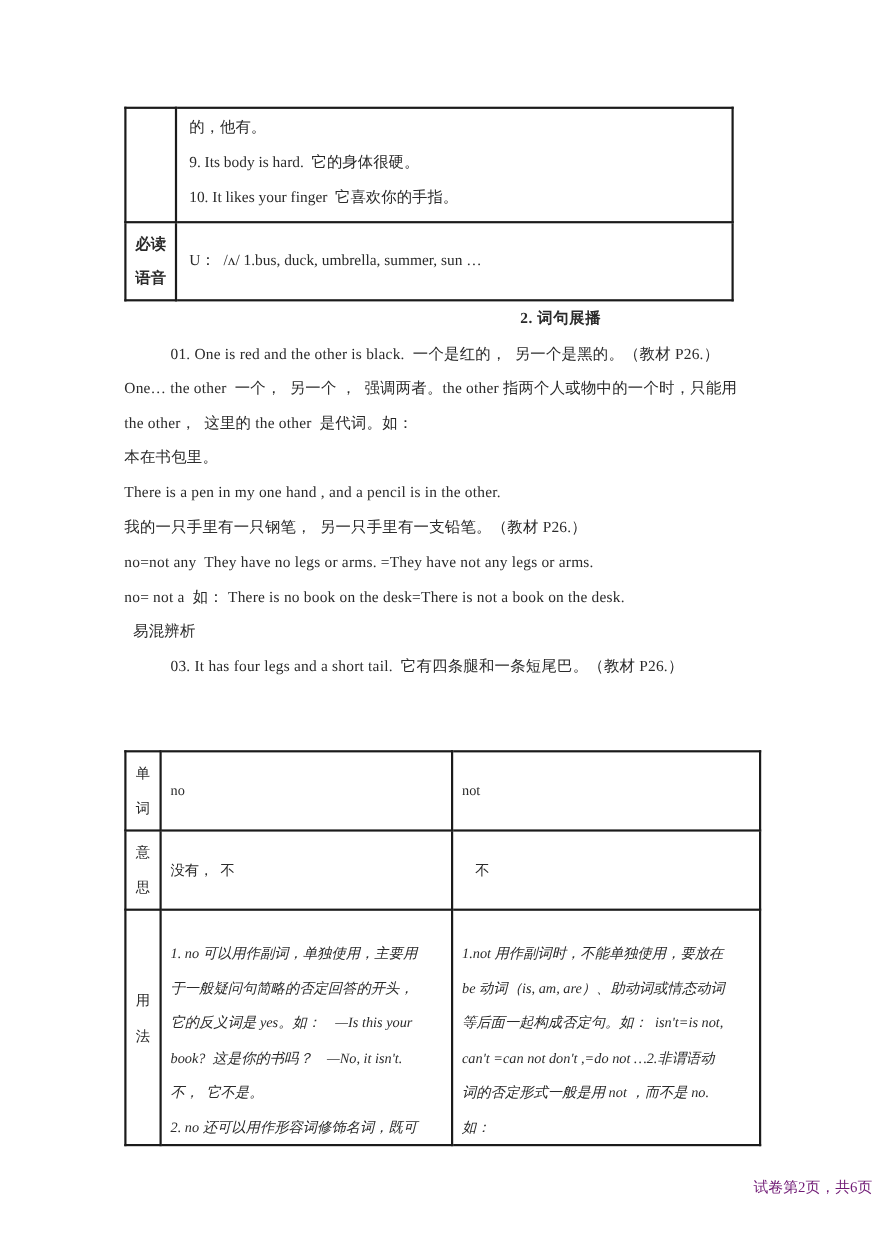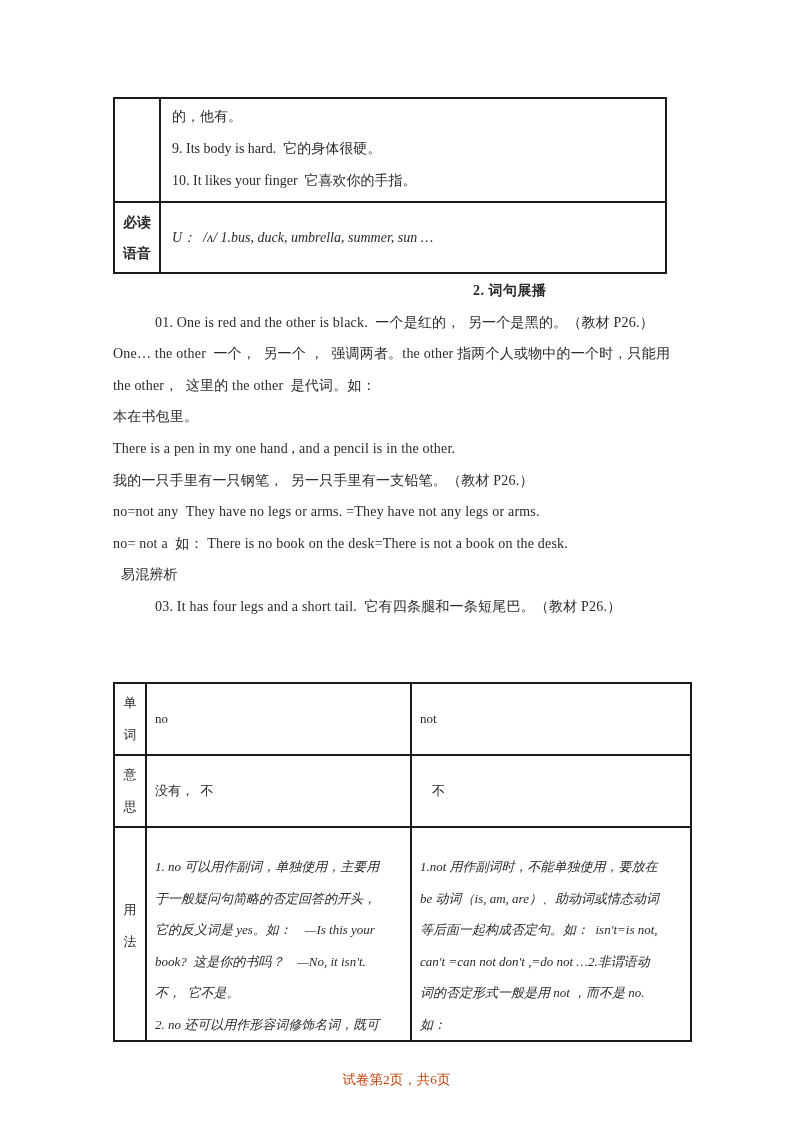--- a/index.html
+++ b/index.html
@@ -18,21 +18,21 @@
   
   .vocab-table{position:absolute;left:113px;top:97px;width:554px;font-size:14px;}
   .vocab-table .lblcol{width:44px;}
   .vocab-table .r1 td{height:102px;vertical-align:top;}
   .vocab-table .r2 td{height:69px;vertical-align:middle;}
   .vocab-table .lbl{text-align:center;font-weight:bold;}
   .vocab-table .lbl .lline{line-height:31px;white-space:pre;text-align:center;}
   .tcell{padding:2px 0 0 11px;}
   .tline{height:32px;line-height:32px;white-space:pre;}
   .ucell{padding-left:11px;}
-  .uline{line-height:20px;white-space:pre;font-style:italic;}
+  .uline{line-height:20px;white-space:pre;}
 
   
   .flow{position:absolute;left:113px;top:275px;width:558px;font-size:14px;letter-spacing:.2px;}
   .line{height:31.6px;line-height:31.6px;white-space:pre;}
   .line.heading{font-weight:bold;padding-left:360px;letter-spacing:.5px;}
   .line.indent{padding-left:42px;}
   .line.indent-sm{padding-left:8px;}
 
   
   .cmp-table{position:absolute;left:113px;top:682px;width:555px;font-size:13px;}
@@ -43,21 +43,21 @@
   .cmp-table .ru td{height:198px;vertical-align:top;}
   .cmp-table .hdr{text-align:center;}
   .cmp-table .hdr .hline{line-height:32px;white-space:pre;}
   .cmp-table .val{padding-left:8px;white-space:pre;}
   .cmp-table .val.pad-x{padding-left:20px;}
   .usage{padding:23px 4px 0 8px;font-style:italic;}
   .uln{height:31.5px;line-height:31.5px;white-space:pre;}
 
   
   .footer{position:absolute;left:0;top:1070px;width:100%;
-    text-align:center;font-size:13.5px;color:#c2410c;line-height:20px;white-space:pre;}
+    text-align:right;font-size:13.5px;color:#701a75;line-height:20px;white-space:pre;}
 </style>
 </head>
 <body>
 
 <div class="page">
 
   <table class="vocab-table">
     <tbody>
         <tr class="r1">
       <td class="lbl lblcol"></td>

